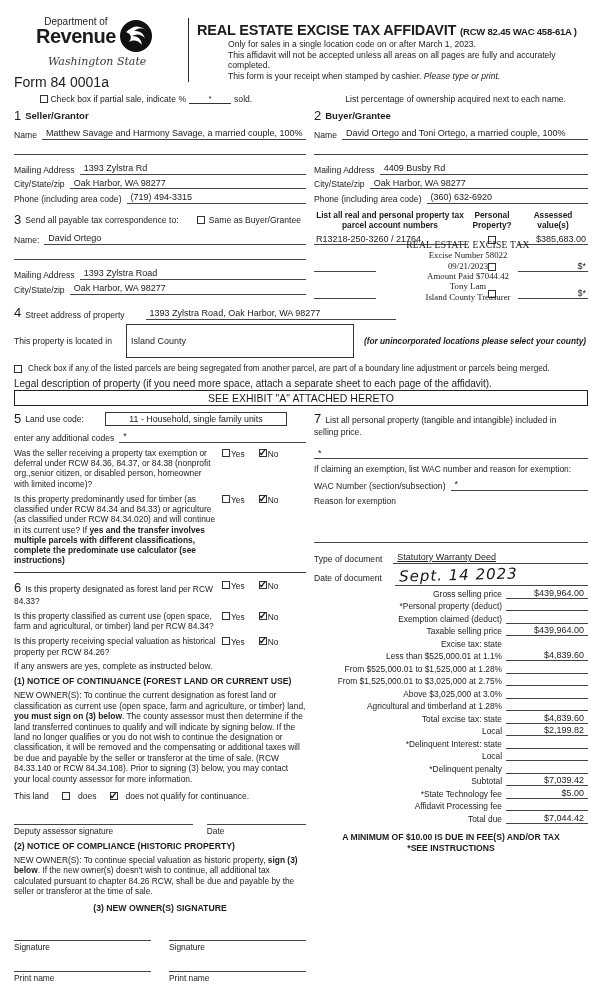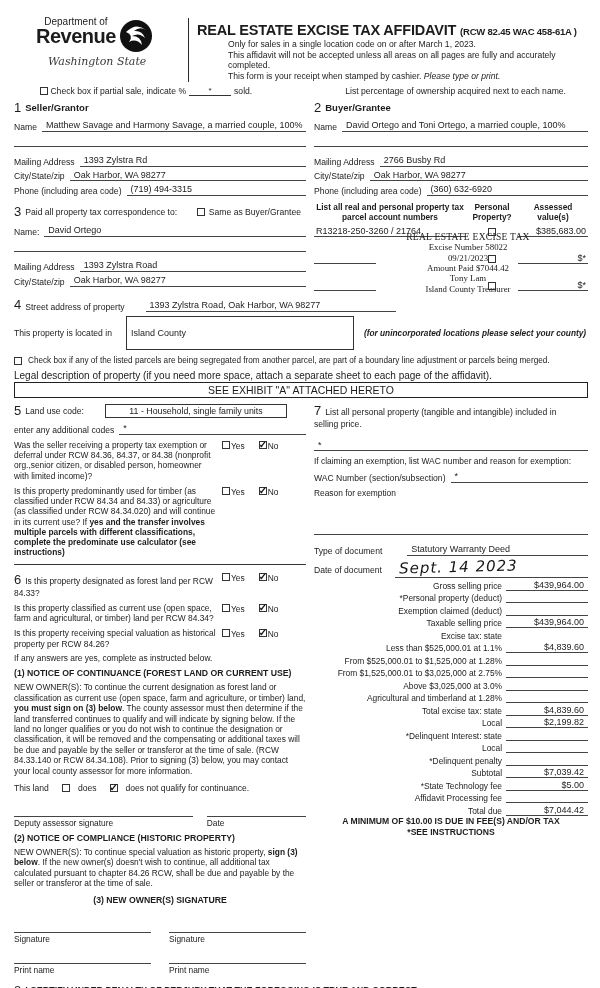--- a/index.html
+++ b/index.html
@@ -76,21 +76,21 @@
   .codebox { border:1px solid #333; width:182px; font-size:8.8px; text-align:center; padding:1px 2px; margin-left:16px; }
   .para { font-size:8.4px; line-height:1.24; margin-top:4px; }
   .parahead { font-size:8.7px; font-weight:bold; margin-top:5px; }
 
   
   .fin { margin-top:2px; }
   .finrow { display:flex; align-items:flex-end; margin-top:1.5px; }
   .finlbl { width:192px; text-align:right; font-size:8.4px; padding-right:4px; flex:none; }
   .finval { flex:1; border-bottom:1px solid #444; text-align:right; font-size:9px; min-height:11px; padding-right:4px; }
   .finval.noline { border-bottom:none; }
-  .minnote { text-align:center; font-weight:bold; font-size:8.6px; line-height:1.3; }
+  .minnote { text-align:center; font-weight:bold; font-size:8.6px; margin-top:8px; line-height:1.3; }
 
   
   .sig3head { text-align:center; font-weight:bold; font-size:8.7px; margin-top:6px; }
   .sig3cols { display:flex; gap:18px; }
   .sig3cols .c { flex:1; }
   .siglineline { border-bottom:1px solid #444; height:14px; }
   .siglinelbl { font-size:8.4px; margin-top:1px; }
 
   
   .sec8 { margin-top:8px; }
@@ -113,20 +113,21 @@
         <div class="logo-txt">
           <div class="dept">Department of</div>
           <div class="rev">Revenue</div>
         </div>
         <svg class="logo-svg" width="36" height="36" viewBox="0 0 36 36">
           <circle cx="18" cy="18" r="16" fill="#111"></circle>
           <path d="M8 14 Q18 4 28 12 Q22 8 16 13 Q24 12 27 20 Q21 14 14 18 Q23 18 24 27 Q18 20 11 24 Q16 17 8 14 Z" fill="#fff"></path>
         </svg>
       </div>
       <div class="wast">Washington State</div>
+      <div class="formnum">Form 84 0001a</div>
     </div>
     <div class="hdr-div"></div>
     <div class="title-blk">
       <div class="title">
         <span>REAL ESTATE EXCISE TAX AFFIDAVIT</span>
         <small>(RCW 82.45 WAC 458-61A )</small>
       </div>
       <div class="note">Only for sales in a single location code on or after March 1, 2023.</div>
       <div class="note">This affidavit will not be accepted unless all areas on all pages are fully and accurately completed.</div>
       <div class="note">
@@ -163,21 +164,21 @@
         <span class="flabel">City/State/zip</span>
         <span class="fval">Oak Harbor, WA  98277</span>
       </div>
       <div class="fline">
         <span class="flabel">Phone (including area code)</span>
         <span class="fval">(719) 494-3315</span>
       </div>
 
       <div class="fline" style="margin-top:8px; align-items:center;">
         <span class="secnum">3</span>
-        <span class="flabel">Paid all property tax correspondence to:</span>
+        <span class="flabel">Send all payable tax correspondence to:</span>
         <span class="cb ml-auto"></span>
         <span class="flabel" style="padding-left:4px;">Same as Buyer/Grantee</span>
       </div>
       <div class="fline" style="margin-top:6px;">
         <span class="flabel">Name:</span>
         <span class="fval">David Ortego</span>
       </div>
       <div class="blankline"></div>
       <div class="fline" style="margin-top:8px;">
         <span class="flabel">Mailing Address</span>
@@ -194,21 +195,21 @@
         <span class="secnum">2</span>
           <span>Buyer/Grantee</span>
       </div>
       <div class="fline" style="margin-top:5px;">
         <span class="flabel">Name</span>
         <span class="fval">David Ortego and Toni Ortego, a married couple, 100%</span>
       </div>
       <div class="blankline"></div>
       <div class="fline" style="margin-top:8px;">
         <span class="flabel">Mailing Address</span>
-        <span class="fval">2766 Busby Rd</span>
+        <span class="fval">4409 Busby Rd</span>
       </div>
       <div class="fline">
         <span class="flabel">City/State/zip</span>
         <span class="fval">Oak Harbor, WA  98277</span>
       </div>
       <div class="fline">
         <span class="flabel">Phone (including area code)</span>
         <span class="fval">(360) 632-6920</span>
       </div>
 
@@ -416,21 +417,21 @@
       <div class="para" style="margin-top:5px;">If claiming an exemption, list WAC number and reason for exemption:</div>
       <div class="fline" style="margin-top:4px;">
         <span class="flabel">WAC Number (section/subsection)</span>
         <span class="fval">*</span>
       </div>
       <div class="para" style="margin-top:5px;">Reason for exemption</div>
       <div class="blankline" style="margin-top:26px;"></div>
 
       <div class="fline" style="margin-top:9px;">
         <span class="flabel">Type of document</span>
-        <span class="fval" style="margin-left:20px;">Statutory Warranty Deed</span>
+        <span class="fval" style="margin-left:6px;text-decoration:underline;">Statutory Warranty Deed</span>
       </div>
       <div class="fline" style="margin-top:2px; align-items:flex-end;">
         <span class="flabel" style="padding-bottom:3px;">Date of document</span>
         <span class="fval" style="margin-left:8px; min-height:20px;"><span class="hand handbig">Sept. 14 2023</span></span>
       </div>
 
       <div class="fin">
         <div class="finrow">
             <div class="finlbl">Gross selling price</div>
             <div class="finval">$439,964.00</div>

